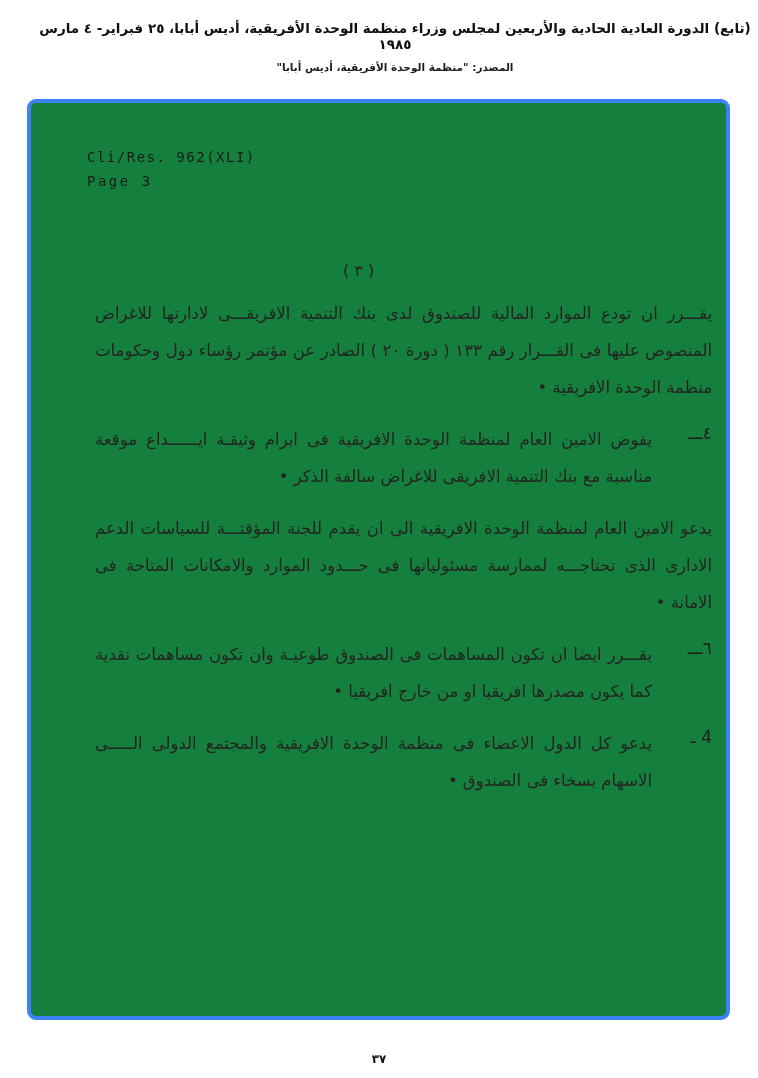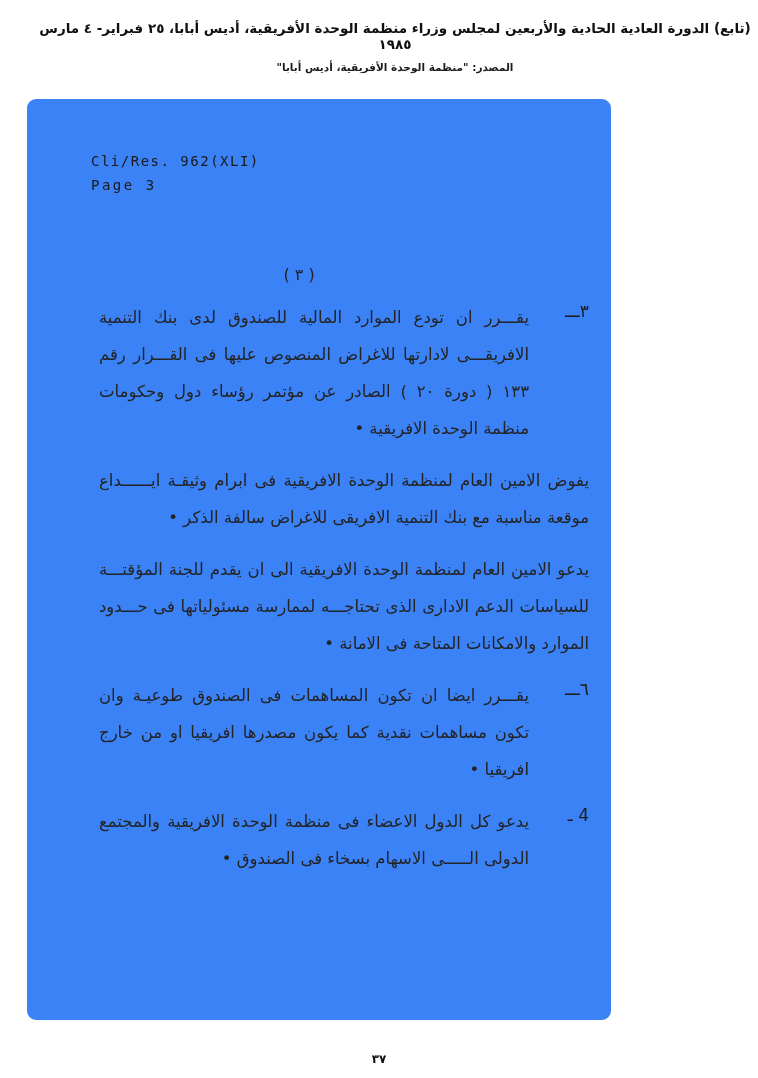--- a/index.html
+++ b/index.html
@@ -30,25 +30,25 @@
     font-weight: bold;
     color: #1c1c1c;
     margin-top: 9px;
   }
 
   
   .scan-frame {
     position: absolute;
     left: 27px;
     top: 99px;
-    width: 584px;
+    width: 703px;
     height: 921px;
-    border: 8px solid #3b82f6;
+    border: 4px solid #3b82f6;
     border-radius: 9px;
-    background: #3b82f6;
+    background: #15803d;
     box-sizing: border-box;
   }
 
   .doc-ref, .doc-page {
     position: absolute;
     font-family: "DejaVu Sans Mono", monospace;
     font-size: 14px;
     color: #1a1a1a;
     letter-spacing: 1.5px;
     direction: ltr;
@@ -119,25 +119,25 @@
 
   <div class="doc-ref">Cli/Res. 962(XLI)</div>
 
   <div class="doc-page">Page 3</div>
 
   <div class="section-heading">( ٣ )</div>
 
   <div class="paragraphs">
 
     <div class="para">
-      <div class="para-number">٣ـــ</div>
       <div class="para-text">يقـــرر ان تودع الموارد المالية للصندوق لدى بنك التنمية الافريقـــى لادارتها للاغراض المنصوص عليها فى القـــرار رقم ١٣٣ ( دورة ٢٠ ) الصادر عن مؤتمر رؤساء دول وحكومات منظمة الوحدة الافريقية •</div>
     </div>
 
     <div class="para">
+      <div class="para-number">٤ـــ</div>
       <div class="para-text">يفوض الامين العام لمنظمة الوحدة الافريقية فى ابرام وثيقـة ايــــــداع موقعة مناسبة مع بنك التنمية الافريقى للاغراض سالفة الذكر •</div>
     </div>
 
     <div class="para">
       <div class="para-text">يدعو الامين العام لمنظمة الوحدة الافريقية الى ان يقدم للجنة المؤقتـــة للسياسات الدعم الادارى الذى تحتاجـــه لممارسة مسئولياتها فى حـــدود الموارد والامكانات المتاحة فى الامانة •</div>
     </div>
 
     <div class="para">
       <div class="para-number">٦ـــ</div>
       <div class="para-text">يقـــرر ايضا ان تكون المساهمات فى الصندوق طوعيـة وان تكون مساهمات نقدية كما يكون مصدرها افريقيا او من خارج افريقيا •</div>

